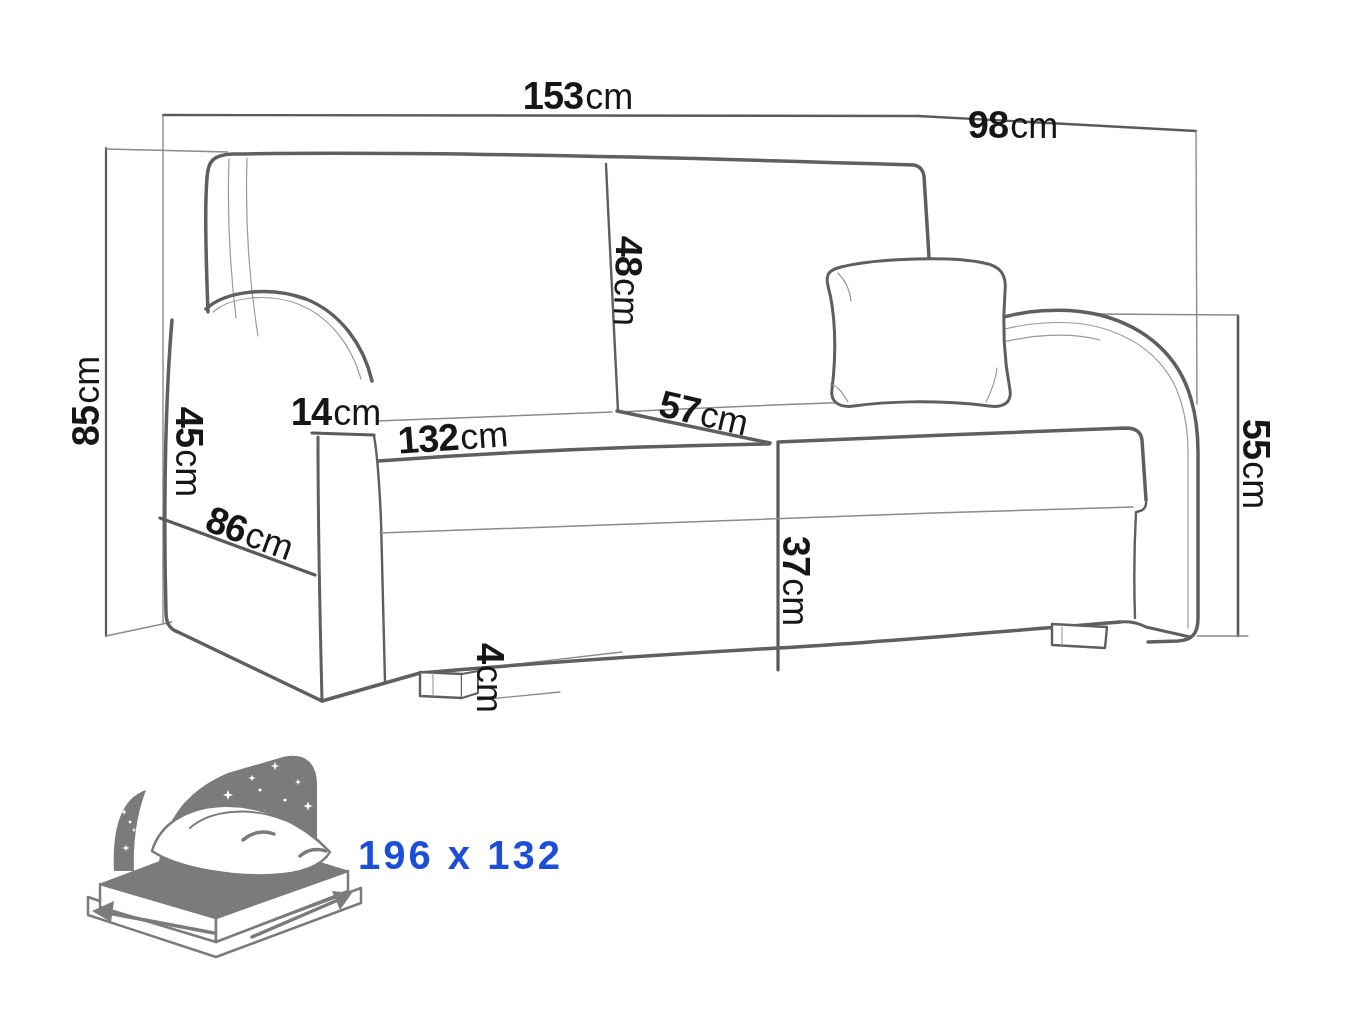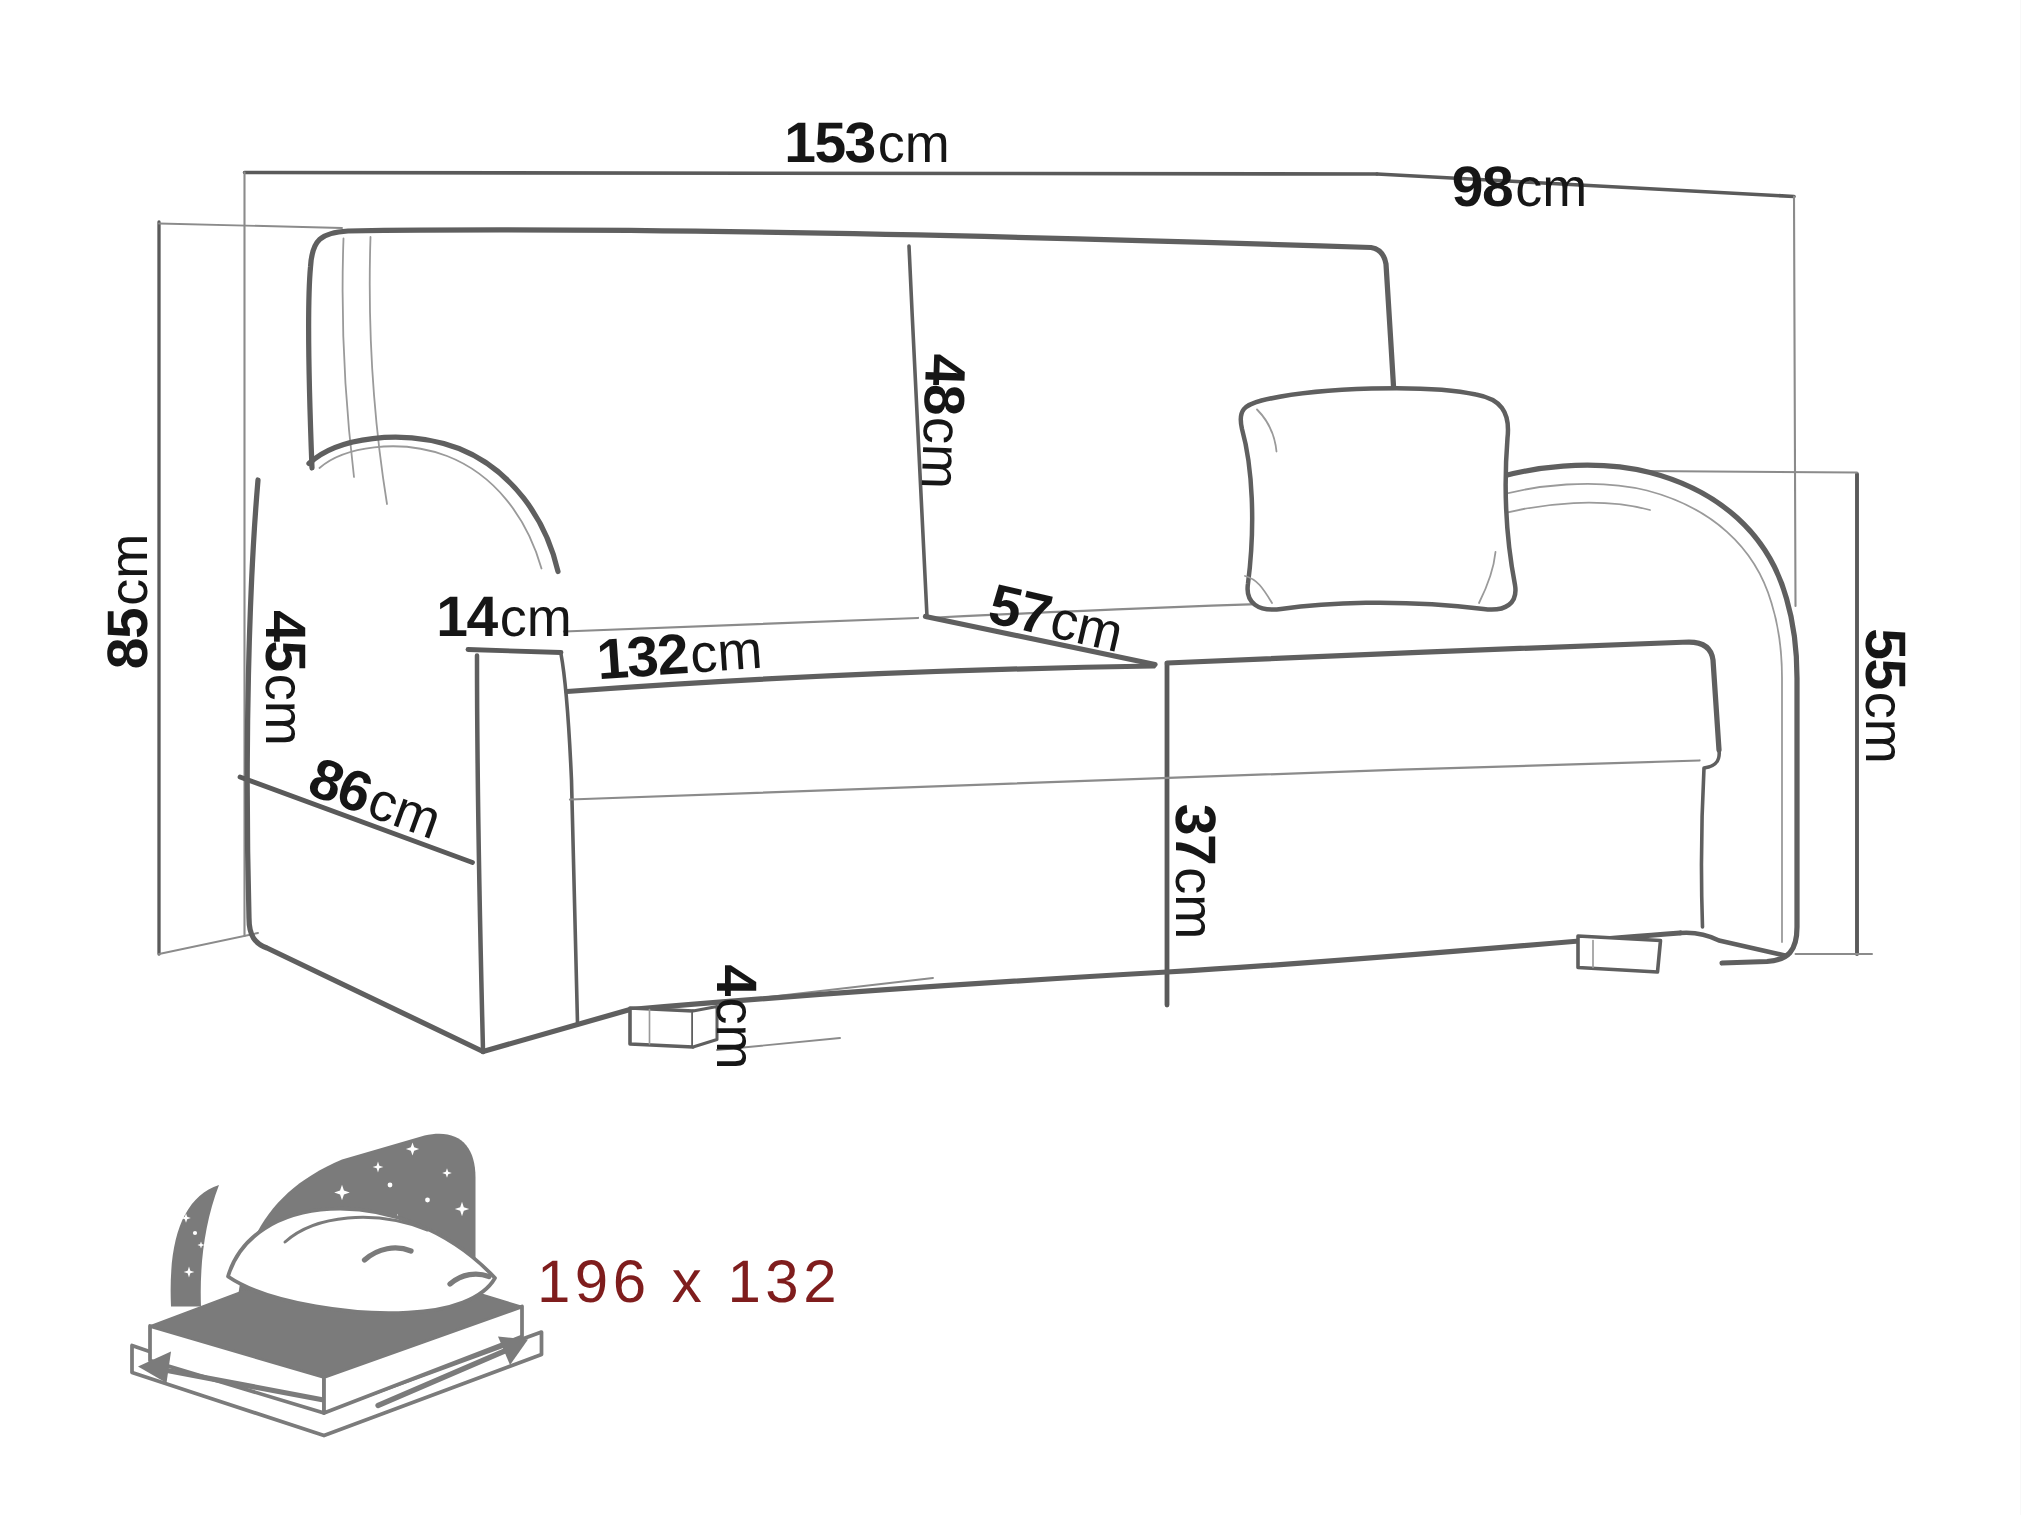--- a/index.html
+++ b/index.html
@@ -9,22 +9,22 @@
     font-family:"Liberation Sans", sans-serif;
   }
   #drawing{position:absolute;left:0;top:0;}
   .dim{
     position:absolute;white-space:nowrap;color:#161616;
     transform:translate(-50%,-50%);line-height:1;
   }
   .dim .v{font-weight:700;font-size:38px;letter-spacing:-1px;}
   .dim .u{font-weight:400;font-size:36px;margin-left:2px;}
   .bedsize{
-    position:absolute;white-space:nowrap;color:#7f1d1d;
-    font-weight:400;font-size:40px;letter-spacing:3px;
+    position:absolute;white-space:nowrap;color:#1d4ed8;
+    font-weight:700;font-size:40px;letter-spacing:3px;
     transform:translate(0,-50%);line-height:1;
   }
 </style>
 </head>
 <body>
 
 <div id="stage">
 
 <svg id="drawing" width="1347" height="1010" viewBox="0 0 1347 1010">
   <g fill="none" stroke-linecap="round" stroke-linejoin="round">

